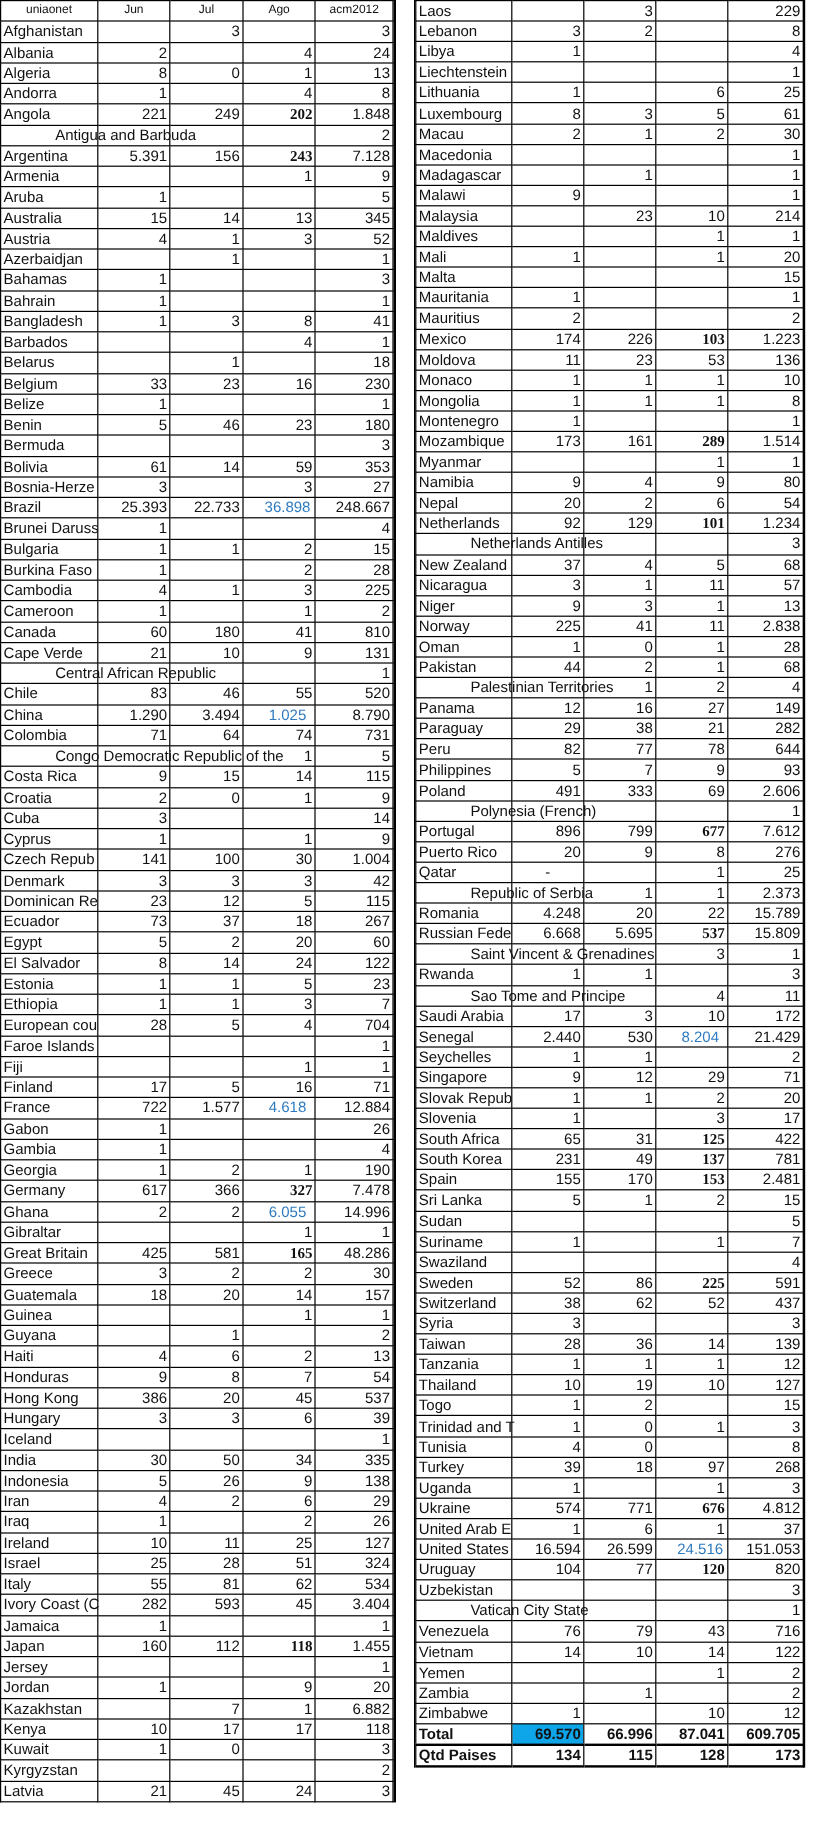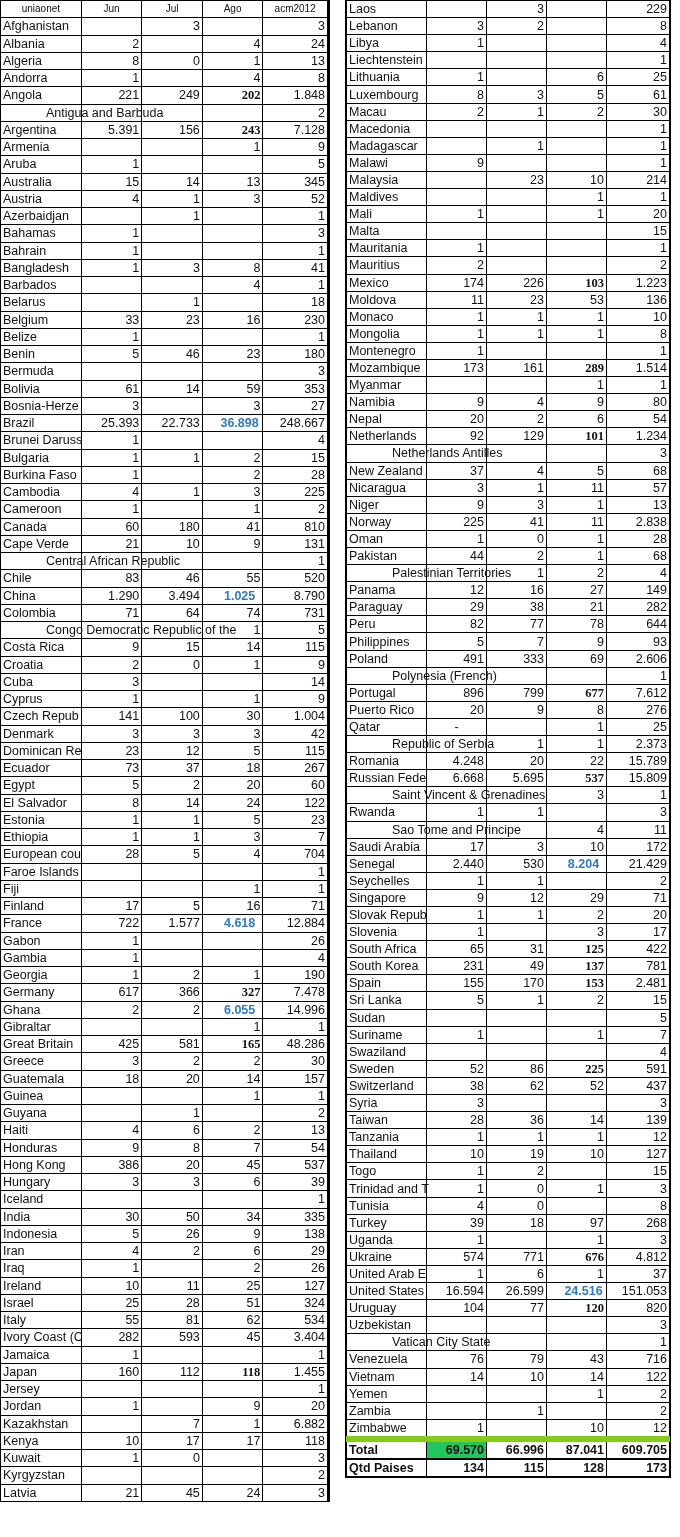--- a/index.html
+++ b/index.html
@@ -10,24 +10,24 @@
   #right { left: 345px; width: 323px; border-right: 2px solid #000; border-left: 1px solid #000; }
   table { border-collapse: collapse; width: 100%; table-layout: fixed; }
   td, th { border: 1px solid #000; padding: 0 2px; height: 16.3px; line-height: 16px;
            white-space: nowrap; overflow: hidden; }
   #left td, #left th { height: 16.25px; }
   #right td { height: 16.1px; }
   th { font-weight: normal; text-align: center; font-size: 10px; border-bottom: 1px solid #000; }
   td.name { text-align: left; overflow: visible; }
   td.num { text-align: right; }
   td.bold { font-weight: bold; font-family: Liberation Serif, serif; }
-  td.blue { color: #2e7bc0; font-weight: bold; text-align: center; padding-left: 16px; }
+  td.blue { color: #2e7bc0; font-weight: normal; text-align: center; padding-left: 16px; }
   td.span { overflow: visible; padding-left: 45px; }
-  tr.total td { font-weight: bold; border-top: 6px solid #84cc16; }
-  tr.total td.shade { background: #22c55e; }
+  tr.total td { font-weight: bold; border-top: 1px solid #84cc16; }
+  tr.total td.shade { background: #0ea5e9; }
   tr.qtd td { font-weight: bold; border-top: 2px solid #000; border-bottom: 2px solid #000; }
   col.c0 { width: 80px; } col.c1 { width: 60px; } col.c2 { width: 60px; } col.c3 { width: 60px; } col.c4 { width: 64px; }
   #right col.c0 { width: 80px; } #right col.c4 { width: 63px; }
 </style>
 </head>
 <body>
 
 <div class="sheet" id="left">
   <table>
     <colgroup>

